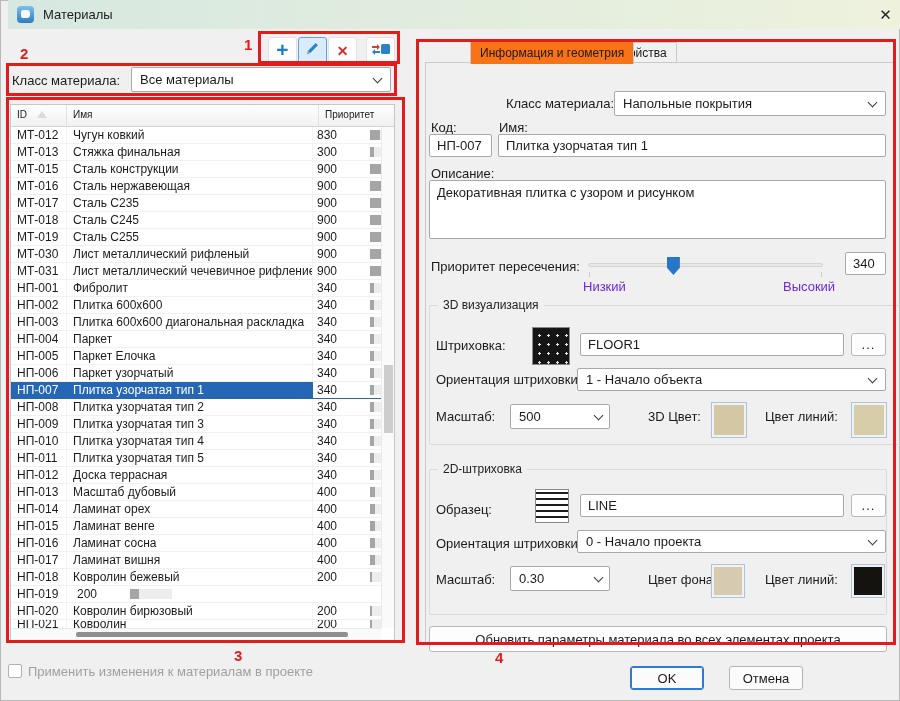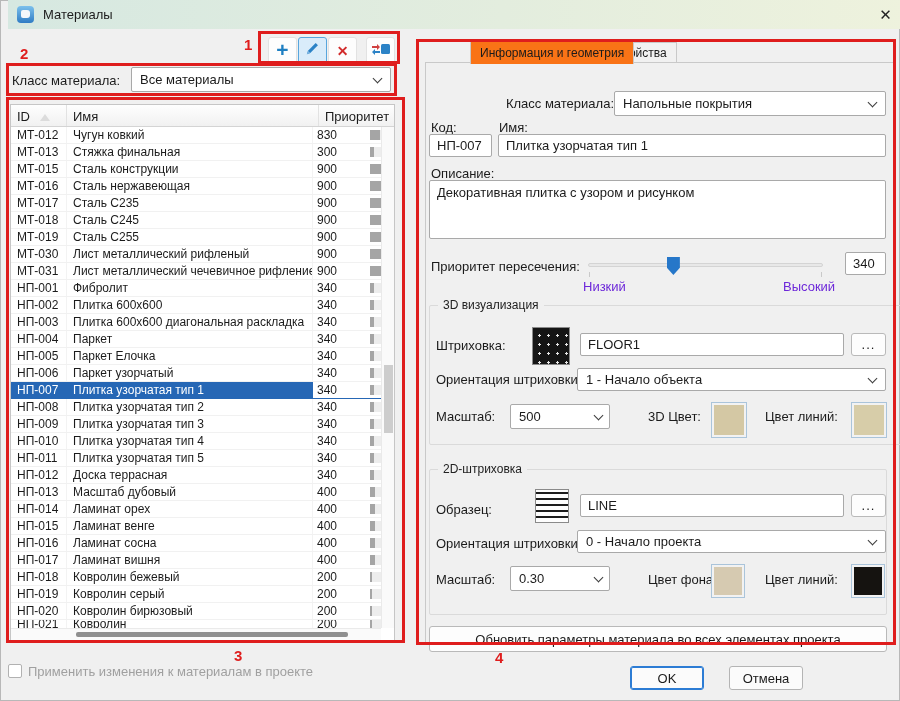--- a/index.html
+++ b/index.html
@@ -32,21 +32,21 @@
   .combo { position:absolute; background:#fff; border:1px solid #a9a9a9; border-radius:2px;
     font-size:13px; display:flex; align-items:center; padding:0 22px 0 8px; white-space:nowrap; overflow:hidden; }
   .combo .chev { position:absolute; right:9px; top:50%; width:7px; height:7px; margin-top:-5px;
     border-left:1.5px solid #3c3c3c; border-bottom:1.5px solid #3c3c3c; transform:rotate(-45deg); }
   .combo-sm .chev { right:7px; }
   
   .table { position:absolute; left:10px; top:104px; width:385px; height:537px;
     background:#fff; border:1px solid #c6c6c6; overflow:hidden; }
   .thead { position:absolute; left:0; top:0; right:0; height:22px;
     background:linear-gradient(#fefefe,#f1f1f1); border-bottom:1px solid #d4d4d4;
-    display:flex; font-size:13px; color:#1b1b1b; }
+    display:flex; font-size:10px; color:#1b1b1b; }
   .th { padding:4px 0 0 6px; border-right:1px solid #e2e2e2; position:relative; }
   .th-id { width:56px; } .th-name { width:252px; } .th-pr { flex:1; border-right:none; }
   .sortmark { display:inline-block; margin-left:10px; width:0; height:0;
     border-left:5px solid transparent; border-right:5px solid transparent; border-bottom:7px solid #dcdcdc; }
   .tbody { position:absolute; left:0; top:22px; right:13px; bottom:12px; overflow:hidden; }
   .tr { display:flex; height:17px; border-bottom:1px solid #f1f1f1; font-size:12px; align-items:stretch; background:#fff; }
   .tr.partial { height:8px; overflow:hidden; border-bottom:none; }
   .td { display:flex; align-items:center; overflow:hidden; white-space:nowrap; }
   .td-id { width:56px; padding-left:6px; border-right:1px solid #f3f3f3; }
   .td-name { width:246px; padding-left:6px; border-right:1px solid #f3f3f3; }
@@ -411,21 +411,20 @@
         <div class="td td-name">Ковролин бежевый</div>
         <div class="td td-pr">
           <span class="prnum">200</span>
           <span class="prbar">
             <span class="prfill" style="width: 22.2222%;"></span>
           </span>
         </div>
       </div>
       <div class="tr">
         <div class="td td-id">НП-019</div>
-        <div class="td td-name">Ковролин серый</div>
         <div class="td td-pr">
           <span class="prnum">200</span>
           <span class="prbar">
             <span class="prfill" style="width: 22.2222%;"></span>
           </span>
         </div>
       </div>
       <div class="tr">
         <div class="td td-id">НП-020</div>
         <div class="td td-name">Ковролин бирюзовый</div>

